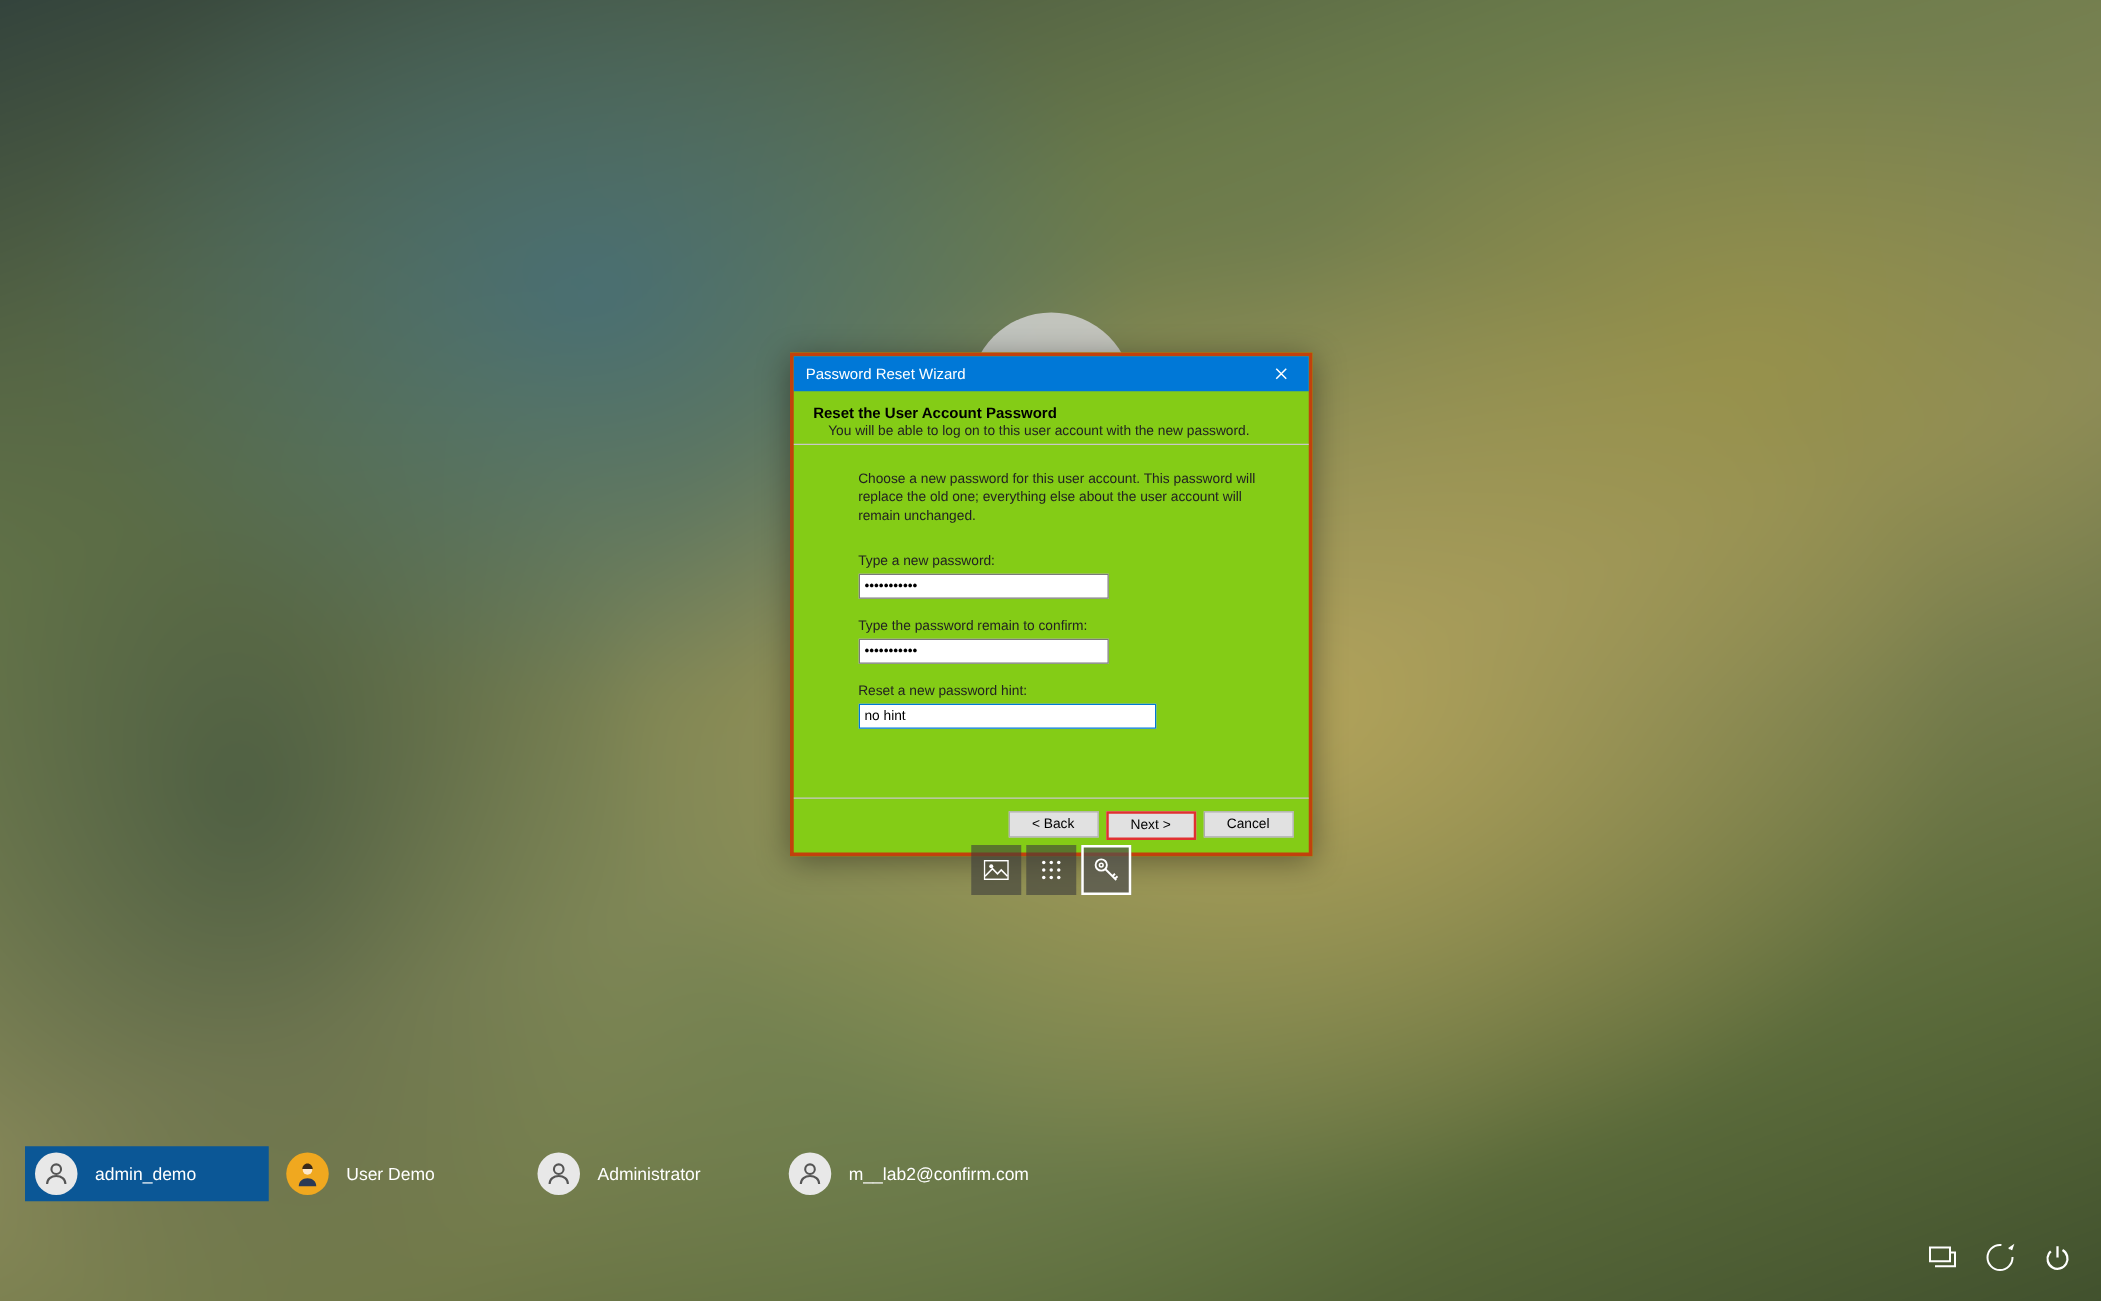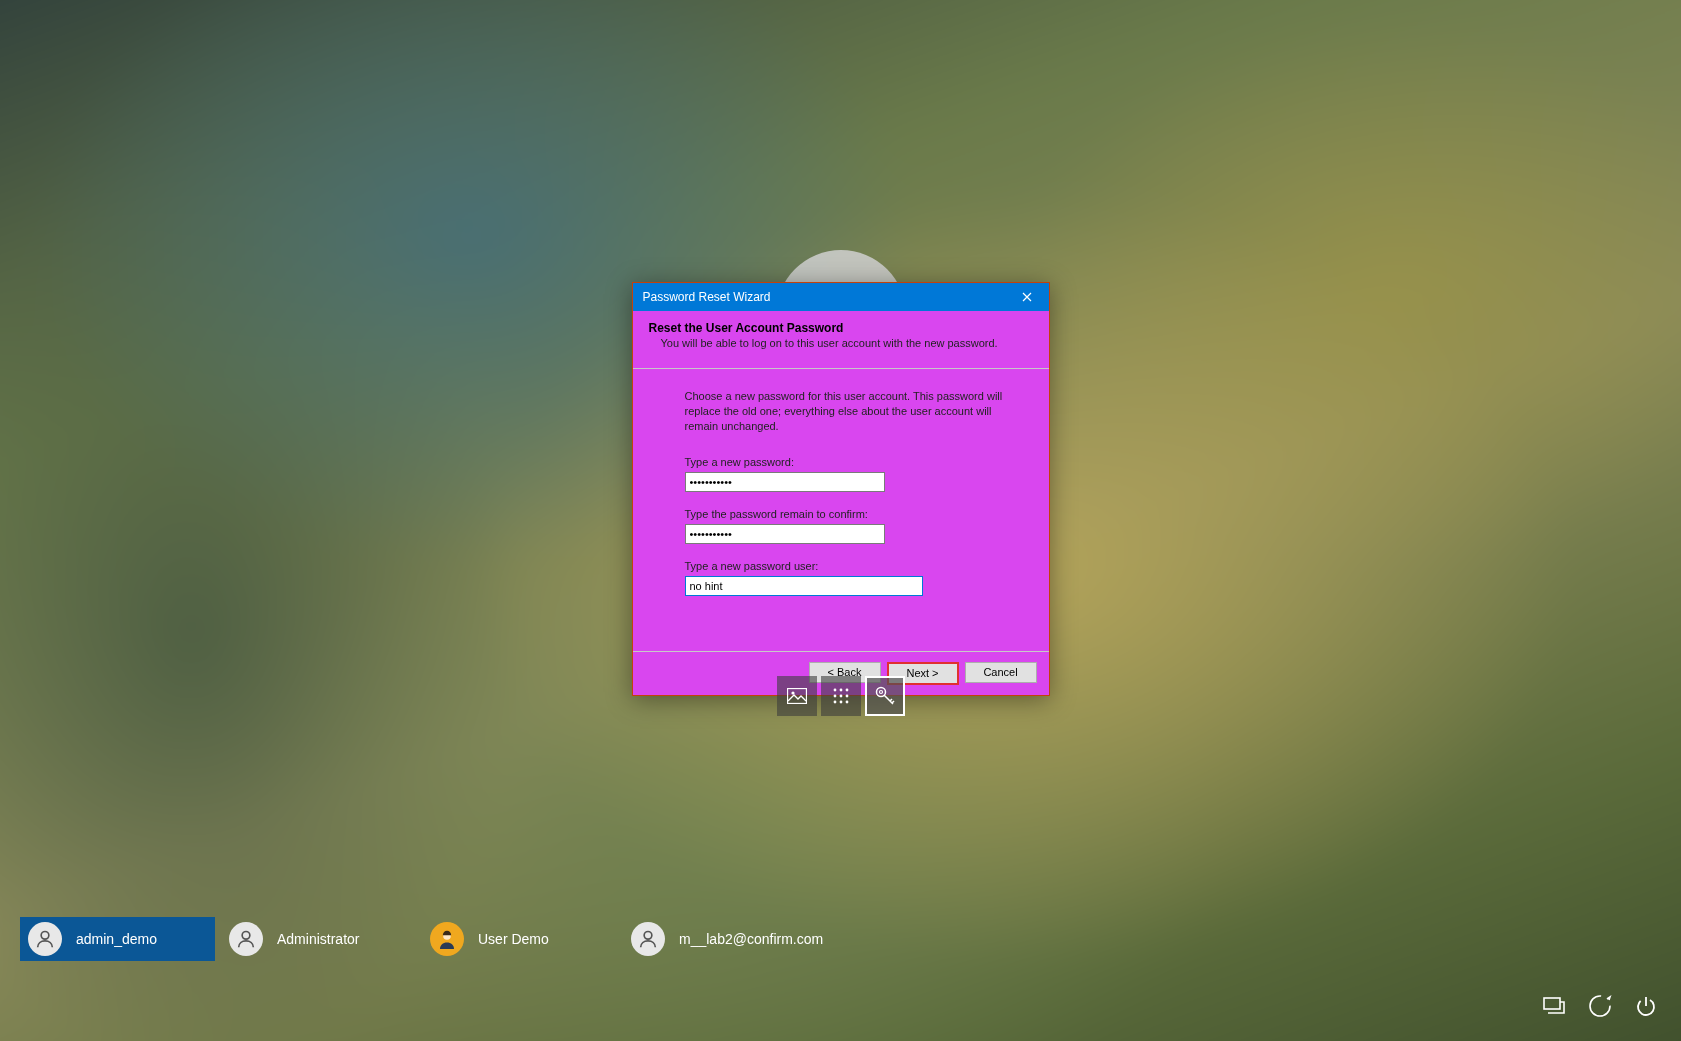--- a/index.html
+++ b/index.html
@@ -34,39 +34,39 @@
     width: 130px; height: 130px; border-radius: 50%;
     background: #d0d0d0;
     opacity: 0.85;
   }
 
   
   .dialog {
     position: absolute;
     top: 282px; left: 50%; transform: translateX(-50%);
     width: 418px;
-    background: #d946ef;
-    border: 1px solid #c2410c;
+    background: #84cc16;
+    border: 3px solid #c2410c;
     box-shadow: 0 4px 24px rgba(0,0,0,0.4);
     font-size: 11px;
   }
   .dialog-titlebar {
     background: #0078d7;
     color: #fff;
     height: 28px;
     display: flex; align-items: center; justify-content: space-between;
     padding-left: 10px;
     font-size: 12px;
   }
   .dialog-close {
     width: 44px; height: 28px; display:flex; align-items:center; justify-content:center;
     cursor: pointer;
   }
   .dialog-header {
-    padding: 10px 16px 19px 16px;
+    padding: 10px 16px 4px 16px;
     border-bottom: 1px solid #c8c8c8;
   }
   .dialog-header-title { font-weight: bold; font-size: 12px; }
   .dialog-header-sub { font-size: 11px; margin-left: 12px; margin-top: 2px; color: #222; }
   .dialog-body {
     padding: 20px 40px 40px 52px;
     font-size: 11px; color: #222;
   }
   .dialog-body p.intro { margin-bottom: 22px; line-height: 1.35; }
   .field-label { display:block; margin-bottom: 4px; }
@@ -173,21 +173,21 @@
   </div>
   <div class="dialog-body">
     <p class="intro">Choose a new password for this user account. This password will replace the old one; everything else about the user account will remain unchanged.</p>
 
     <label class="field-label">Type a new password:</label>
     <input class="field-input" type="text" value="•••••••••••" style="">
 
     <label class="field-label">Type the password remain to confirm:</label>
     <input class="field-input" type="text" value="•••••••••••" style="">
 
-    <label class="field-label">Type a new password user:</label>
+    <label class="field-label">Reset a new password hint:</label>
     <input class="field-input hint" type="text" value="no hint" style="">
   </div>
   <div class="dialog-footer">
     <button class="win-btn">&lt; Back</button>
     <button class="win-btn highlight">Next &gt;</button>
     <button class="win-btn">Cancel</button>
   </div>
 </div>
 
 <div class="signin-options">
@@ -224,45 +224,45 @@
   <div class="user-item selected">
     <div class="user-avatar">
       <svg width="22" height="22" viewBox="0 0 24 24">
           <circle cx="12" cy="8" r="4.2" fill="none" stroke="#555" stroke-width="1.8"></circle>
           <path d="M4 21c0-4.4 3.6-7 8-7s8 2.6 8 7" fill="none" stroke="#555" stroke-width="1.8"></path>
         </svg>
     </div>
     <span>admin_demo</span>
   </div>
   <div class="user-item">
-    <div class="user-avatar">
-      <svg width="22" height="22" viewBox="0 0 24 24">
-          <circle cx="12" cy="8" r="4.2" fill="none" stroke="#555" stroke-width="1.8"></circle>
-          <path d="M4 21c0-4.4 3.6-7 8-7s8 2.6 8 7" fill="none" stroke="#555" stroke-width="1.8"></path>
-        </svg>
-    </div>
-    <span>Administrator</span>
-  </div>
-  <div class="user-item">
     <div class="user-avatar yellow">
       <svg width="24" height="24" viewBox="0 0 24 24">
           <circle cx="12" cy="9" r="3.8" fill="#fde7c8"></circle>
           <path d="M5 22c0-4 3-6.5 7-6.5s7 2.5 7 6.5z" fill="#2a3a55"></path>
           <path d="M7.8 8.2c0-2.4 1.9-4.4 4.2-4.4s4.2 2 4.2 4.4" fill="#3a2a1a"></path>
         </svg>
     </div>
     <span>User Demo</span>
   </div>
   <div class="user-item">
     <div class="user-avatar">
       <svg width="22" height="22" viewBox="0 0 24 24">
           <circle cx="12" cy="8" r="4.2" fill="none" stroke="#555" stroke-width="1.8"></circle>
           <path d="M4 21c0-4.4 3.6-7 8-7s8 2.6 8 7" fill="none" stroke="#555" stroke-width="1.8"></path>
         </svg>
     </div>
+    <span>Administrator</span>
+  </div>
+  <div class="user-item">
+    <div class="user-avatar">
+      <svg width="22" height="22" viewBox="0 0 24 24">
+          <circle cx="12" cy="8" r="4.2" fill="none" stroke="#555" stroke-width="1.8"></circle>
+          <path d="M4 21c0-4.4 3.6-7 8-7s8 2.6 8 7" fill="none" stroke="#555" stroke-width="1.8"></path>
+        </svg>
+    </div>
     <span>m__lab2@confirm.com</span>
   </div>
 </div>
 
 <div class="sys-icons">
   <div class="sys-icon">
     <svg width="24" height="20" viewBox="0 0 24 20">
         <rect x="2" y="2" width="16" height="11" fill="none" stroke="#fff" stroke-width="1.6"></rect>
         <path d="M18 6 h4 v11 h-16" fill="none" stroke="#fff" stroke-width="1.6"></path>
       </svg>

